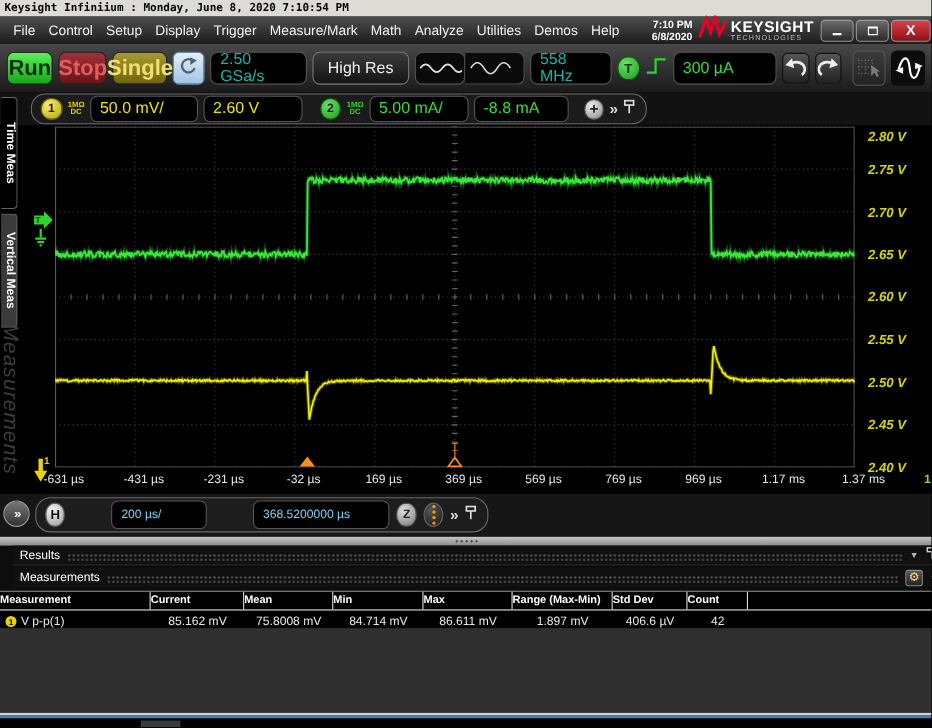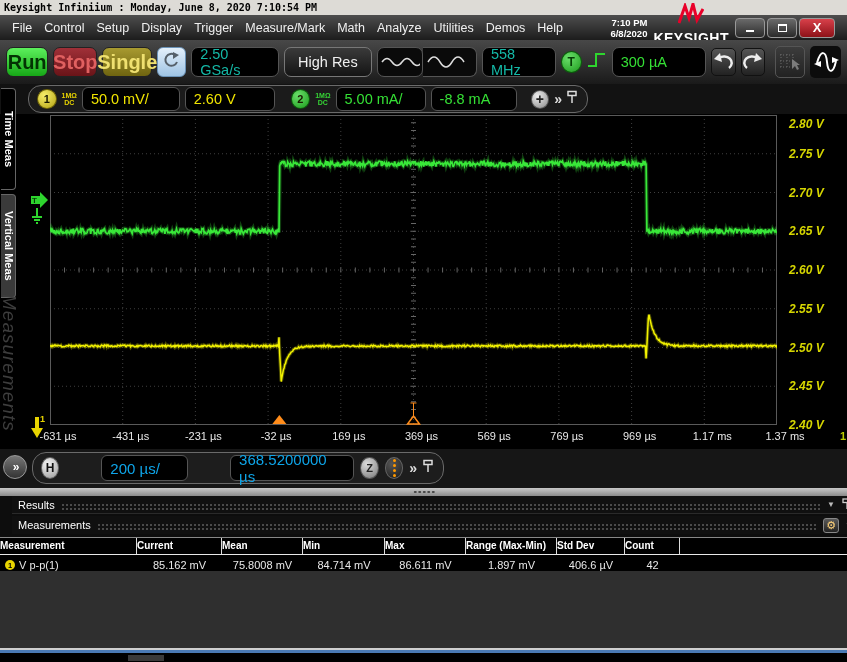--- a/index.html
+++ b/index.html
@@ -10,23 +10,23 @@
   
   .titlebar { position:absolute; left:0; top:0; width:847px; height:15px;
               background:#dddbd6; color:#000; font-family:"DejaVu Sans Mono", monospace;
               font-size:10px; font-weight:bold; padding:2px 0 0 4px; white-space:nowrap; }
 
   
   .menubar { position:absolute; left:0; top:15px; width:847px; height:25px;
              background:linear-gradient(#4e4e4e,#1c1c1c); display:flex; align-items:center;gap:12px; }
   .menus { display:flex; align-items:center; padding-left:6px; }
   .menu-item { color:#f0f0f0; font-size:12.5px; padding:3px 6px; cursor:default; }
-  .menu-right { margin-left:auto; display:flex; align-items:center; gap:6px; padding-right:12px; }
+  .menu-right { margin-left:auto; display:flex; align-items:center; gap:6px; padding-right:1px; }
   .clock { color:#fff; font-size:9.5px; text-align:right; line-height:11px; font-weight:bold; }
-  .logo { display:flex; align-items:center; gap:3px;flex-direction:column; }
+  .logo { display:flex; align-items:center; gap:3px; }
   .brand { color:#fff; font-size:14px; font-weight:bold; letter-spacing:.5px; line-height:13px; }
   .brandsub { color:#bbb; font-size:6.5px; letter-spacing:1.1px; }
   .winbtns { display:flex; gap:2px; }
   .winbtn { width:30px; height:20px; border:1px solid #999; border-radius:4px;
             background:linear-gradient(#6a6a6a,#2a2a2a); color:#fff; font-size:11px;
             display:flex; align-items:center; justify-content:center; }
   .winbtn.close { width:36px; background:linear-gradient(#d8404a,#8d1218); font-weight:bold; font-size:13px; }
   .restore-glyph { width:9px; height:8px; border:1px solid #fff; border-top-width:2px; }
 
   
@@ -105,21 +105,21 @@
                  font-size:12px; font-weight:bold; display:flex; align-items:center;
                  justify-content:center; letter-spacing:-2px; }
   .hgroup { position:absolute; left:32px; top:3px; height:32px; width:412px;
             border:1px solid #6a6a6a; border-radius:14px; background:#1d1d1d;
             display:flex; align-items:center; gap:6px; padding:0 8px; }
   .hcirc { width:22px; height:22px; border-radius:50%;
            background:radial-gradient(circle at 35% 30%,#f5f5f5,#9a9a9a); border:1px solid #666;
            color:#111; font-size:12px; font-weight:bold; display:flex; align-items:center;
            justify-content:center; }
   .hdisp { height:26px; background:#000; border:1px solid #555; border-radius:6px;
-           color:#0ea5e9; font-size:15px; display:flex; align-items:center; padding:0 8px;margin-left:36px; }
+           color:#7dd3fc; font-size:11px; display:flex; align-items:center; padding:0 8px;margin-left:36px; }
   .zcirc { width:22px; height:22px; border-radius:50%;
            background:radial-gradient(circle at 35% 30%,#ddd,#777); border:1px solid #555;
            color:#222; font-size:11px; font-weight:bold; display:flex; align-items:center;
            justify-content:center; }
   .dotcirc { width:22px; height:22px; border-radius:50%;
              background:radial-gradient(circle at 35% 30%,#555,#1a1a1a); border:1px solid #666;
              display:flex; align-items:center; justify-content:center; }
   .odots { display:flex; flex-direction:column; gap:2px; }
   .odots i { width:3px; height:3px; border-radius:50%; background:#f90; }
 

